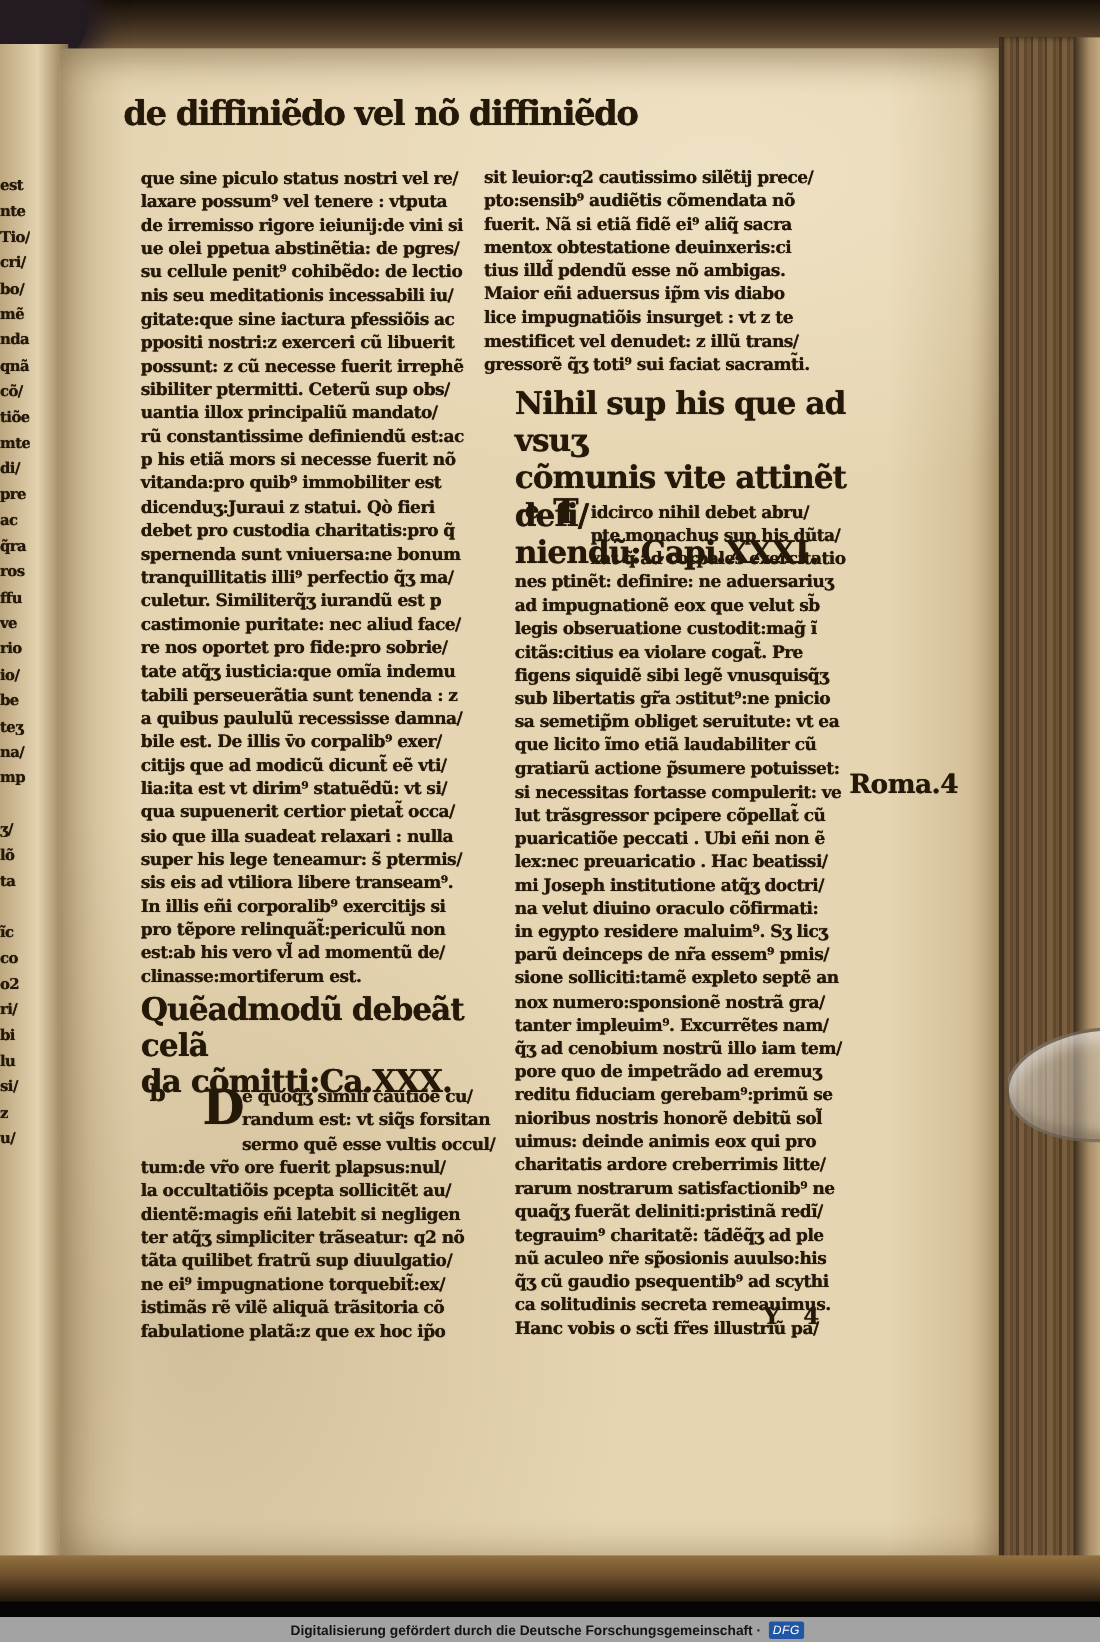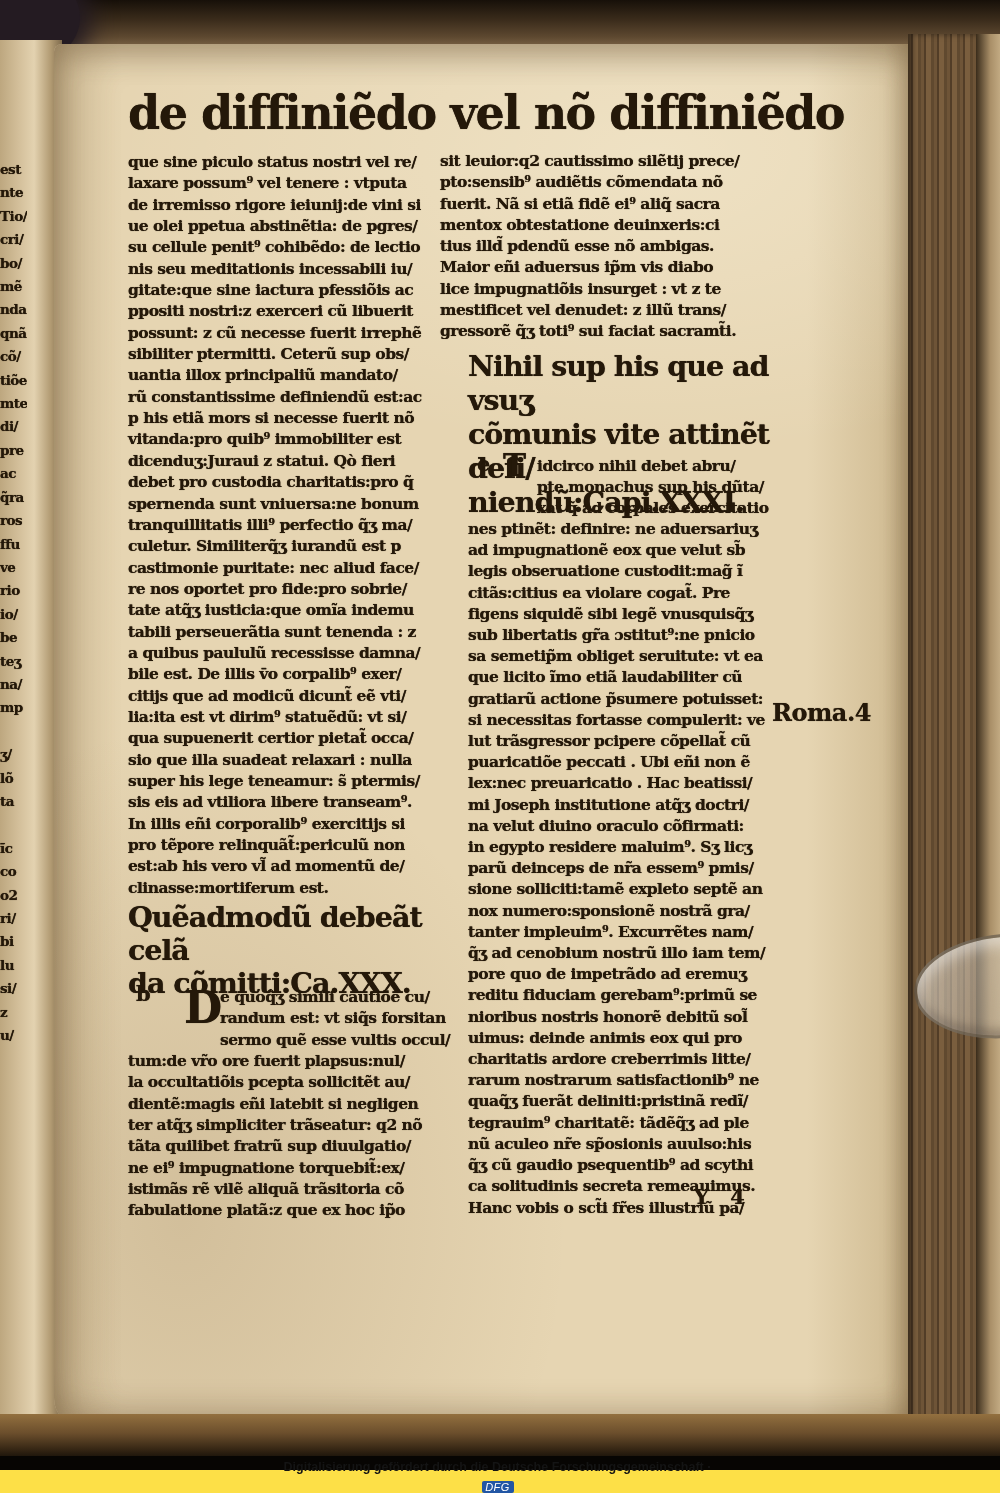--- a/index.html
+++ b/index.html
@@ -32,29 +32,29 @@
   .outer-edge{position:absolute;left:976px;top:34px;width:24px;height:1412px;
     background:linear-gradient(90deg,#3a2c1b,#a98f68 60%,#c2aa82);}
   .glass-weight{position:absolute;left:914px;top:934px;width:176px;height:98px;border-radius:50%;
     transform:rotate(-5deg);
     background:linear-gradient(105deg,rgba(236,230,218,.62),rgba(170,158,140,.38) 70%);
     border:3px solid rgba(75,63,50,.55);
     box-shadow:inset 0 8px 14px rgba(255,255,255,.45), inset 0 -6px 10px rgba(60,50,40,.35);}
   .bottom-edge{position:absolute;left:0;top:1414px;width:1000px;height:48px;
     background:linear-gradient(180deg,#93703f 0%,#6b4e2c 40%,#2c1f10 80%,#0c0905 100%);}
   .black-band{position:absolute;left:0;top:1456px;width:1000px;height:18px;background:#070503;}
-  .footer{position:absolute;left:0;top:1470px;width:1000px;height:23px;background:#fde047;
-    display:flex;align-items:center;justify-content:flex-end;gap:7px;padding-right:5px;box-sizing:border-box;flex-direction:column;}
+  .footer{position:absolute;left:0;top:1470px;width:1000px;height:23px;background:#a3a3a3;
+    display:flex;align-items:center;justify-content:center;gap:7px;padding-right:5px;box-sizing:border-box;}
   .credit{font-family:"Liberation Sans",sans-serif;font-size:12.5px;font-weight:bold;color:#141414;}
   .dfg-logo{width:32px;height:16px;background:#2256a4;color:#ffffff;border-radius:2px;
     font-family:"Liberation Sans",sans-serif;font-style:italic;font-weight:normal;font-size:11px;
     display:flex;align-items:center;justify-content:center;letter-spacing:0.5px;}
   
   .ink{color:#241809;font-weight:bold;text-shadow:0 0 0.7px rgba(36,24,9,.95);}
-  .title{position:absolute;left:128px;top:86px;width:700px;font-size:46px;letter-spacing:-1.5px;
+  .title{position:absolute;left:112px;top:86px;width:700px;font-size:31px;letter-spacing:-1.5px;
     white-space:nowrap;}
   .lines{position:absolute;white-space:pre;font-size:15.5px;line-height:21.35px;letter-spacing:-0.5px;}
   .col-left-p1{left:128px;top:151px;width:348px;}
   .heading2{position:absolute;font-size:28.5px;line-height:33px;letter-spacing:-1px;}
   .heading-xxx{left:128px;top:901px;width:345px;}
   .heading-xxxi{left:468px;top:349px;width:352px;line-height:34px;}
   .hrow{display:flex;}
   .guide-letter{position:absolute;font-size:21px;}
   .guide-b{left:136px;top:981px;}
   .guide-e{left:477px;top:451px;}

